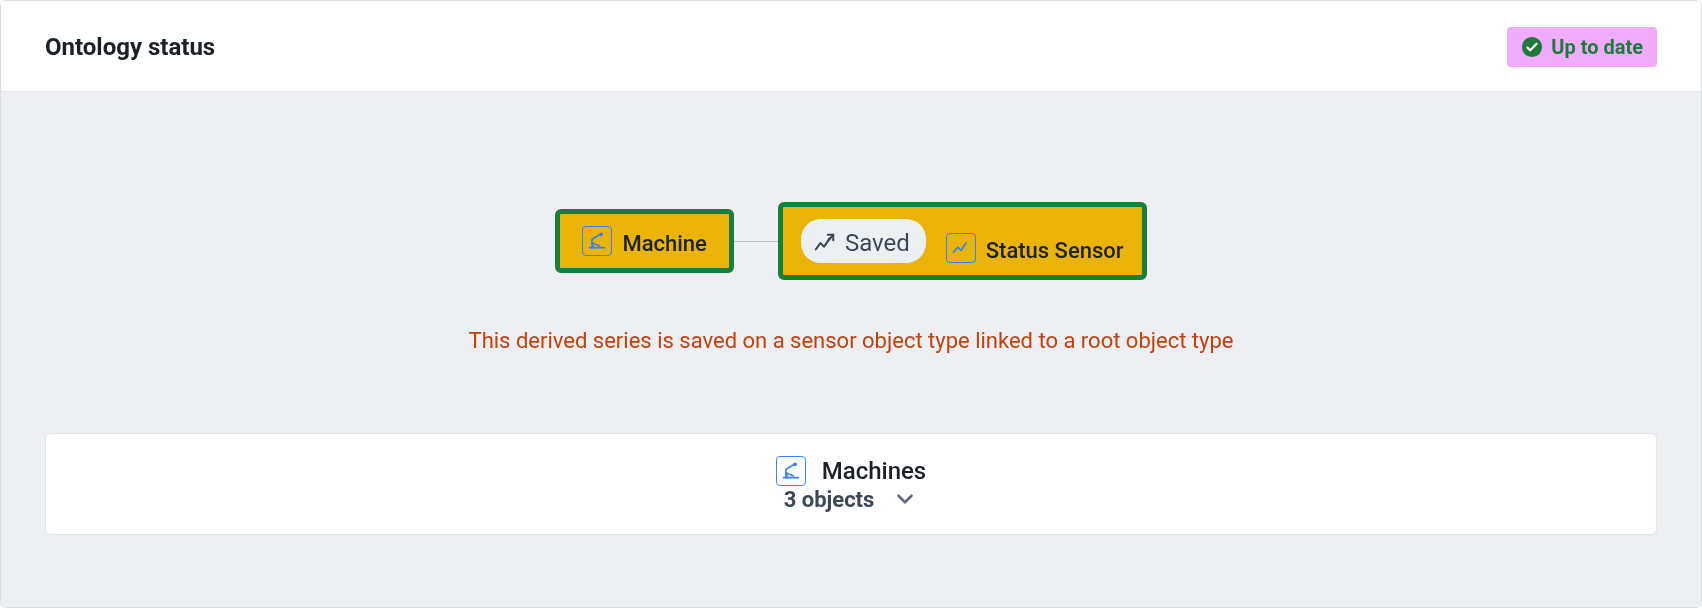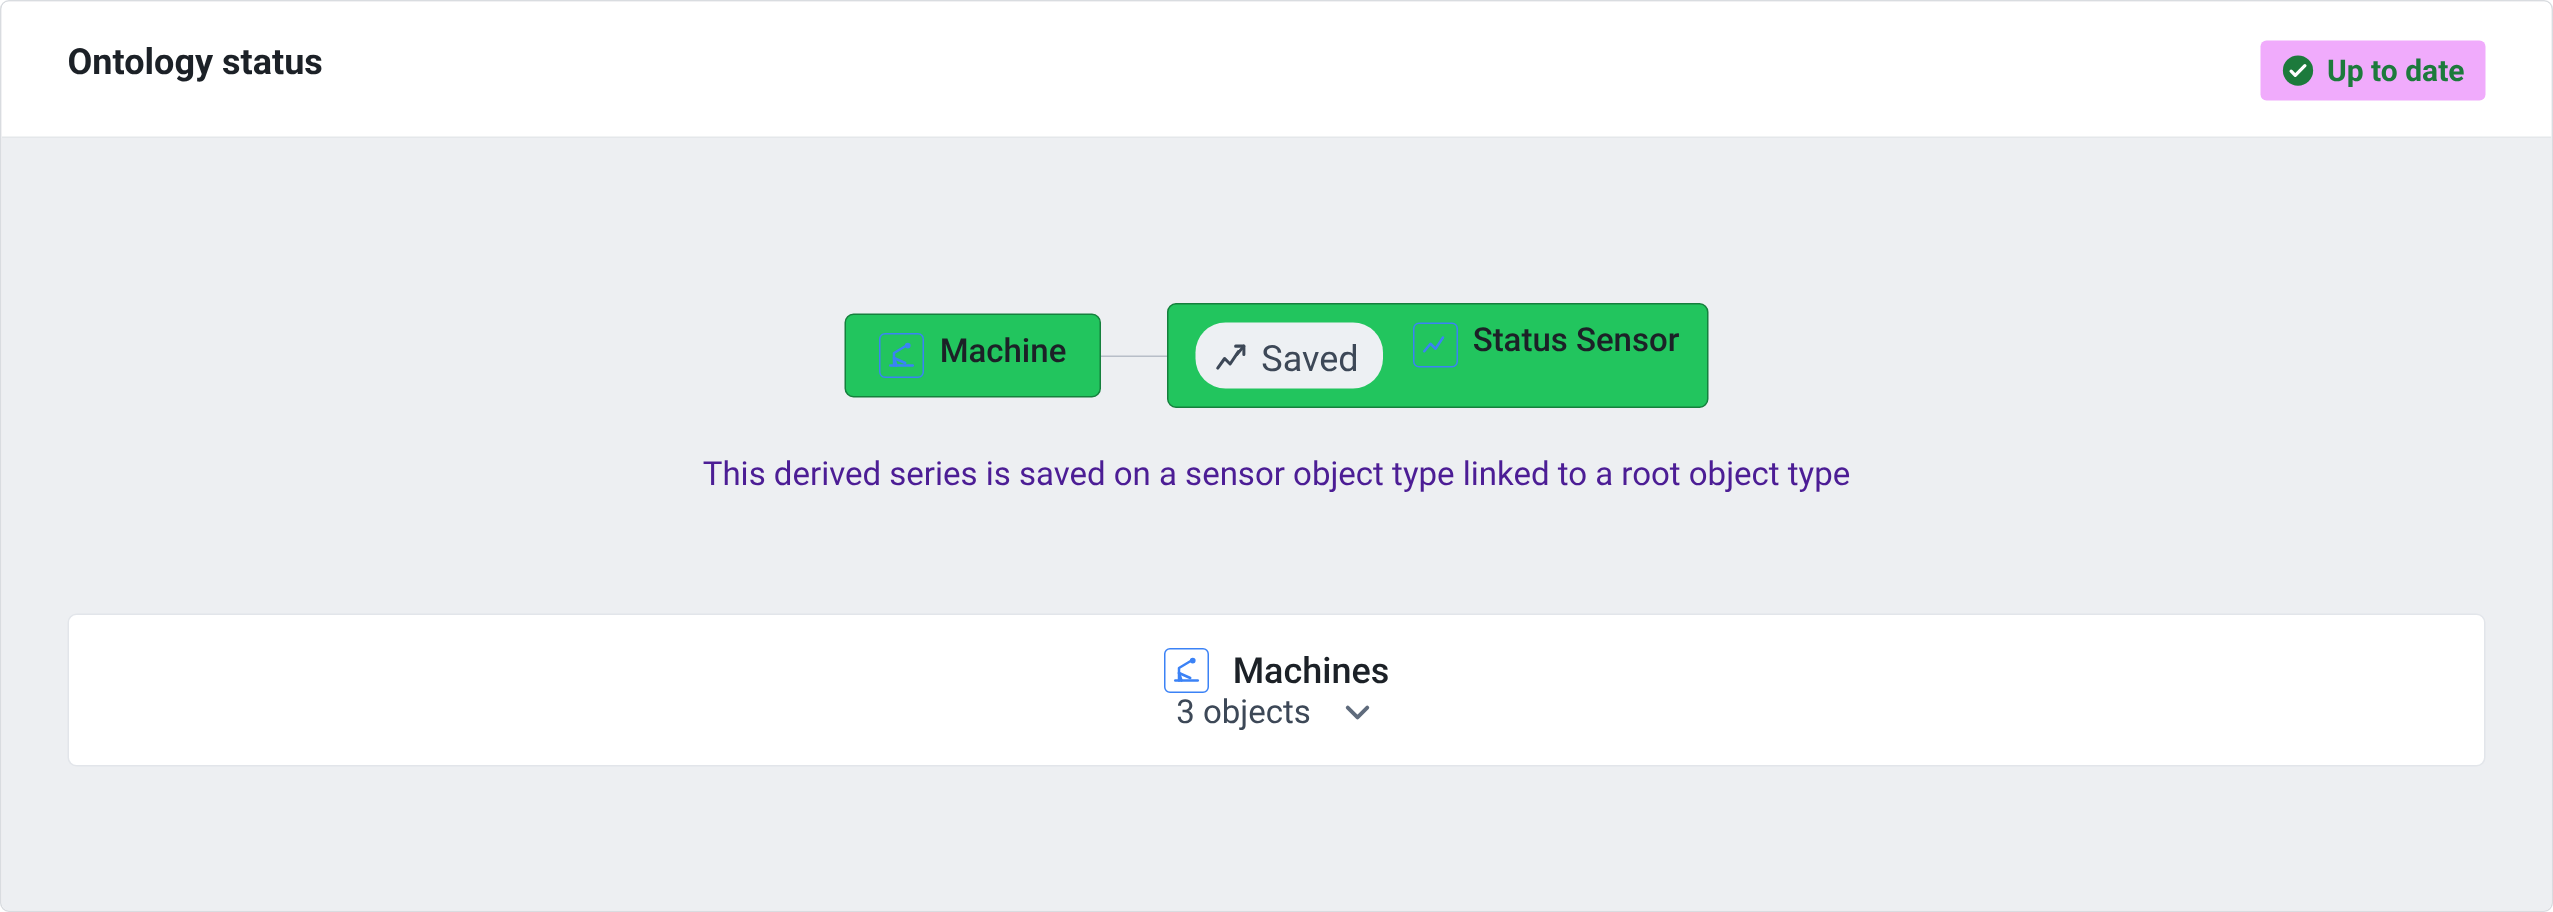--- a/index.html
+++ b/index.html
@@ -16,20 +16,21 @@
     border-radius: 6px;
     overflow: hidden;
     display: flex;
     flex-direction: column;
   }
   .panel-header {
     background: #ffffff;
     border-bottom: 1px solid #e4e7ea;
     padding: 26px 44px 24px 44px;
     display: flex;
+    align-items: center;
     justify-content: space-between;
   }
   .header-text-col { display: flex; flex-direction: column; gap: 4px; }
   .panel-title {
     font-size: 24px;
     font-weight: 700;
     color: #1c2127;
     line-height: 1.2;
   }
   .panel-subtitle {
@@ -68,25 +69,25 @@
     display: flex;
     align-items: center;
     margin-top: 70px;
   }
   .connector {
     width: 44px;
     height: 1px;
     background: #b8bec8;
   }
   .node-box {
-    background: #22c55e;
-    border: 1px solid #15803d;
+    background: #eab308;
+    border: 5px solid #15803d;
     border-radius: 6px;
     display: flex;
-    align-items: flex-start;
+    align-items: flex-end;
     gap: 10px;
     padding: 12px 18px;
     font-size: 22px;
     font-weight: 500;
     color: #1c2127;
   }
   .node-box.simple { padding: 12px 22px; }
   .icon-frame {
     width: 30px; height: 30px;
     border: 1.5px solid #3b82f6;
@@ -105,22 +106,22 @@
     border-radius: 20px;
     padding: 10px 16px 6px 12px;
     font-size: 24px;
     font-weight: 400;
     color: #3d4857;
     margin-right: 10px;
   }
   .saved-pill svg { width: 24px; height: 22px; display:block; }
 
   .description-text {
-    margin-top: 32px;
-    color: #4c1d95;
+    margin-top: 48px;
+    color: #c2410c;
     font-size: 22px;
   }
 
   .list-row {
     margin-top: 80px;
     width: 100%;
     background: #ffffff;
     border: 1px solid #e2e5ea;
     border-radius: 6px;
     display: flex;
@@ -128,21 +129,21 @@
     justify-content: space-between;
     padding: 22px 30px;
     flex-direction: column;
   }
   .list-row-left {
     display: flex; align-items: center; gap: 16px;
     font-size: 24px; font-weight: 500; color: #1c2127;
   }
   .list-row-right {
     display: flex; align-items: center; gap: 18px;
-    font-size: 22px; font-weight: 400; color: #3d4857;
+    font-size: 22px; font-weight: 700; color: #3d4857;
   }
   .chevron svg { width: 26px; height: 26px; display:block; color:#5f6b7c; }
 </style>
 </head>
 <body>
 
 <div class="panel">
 
   <div class="panel-header">
     <div class="header-text-col">

